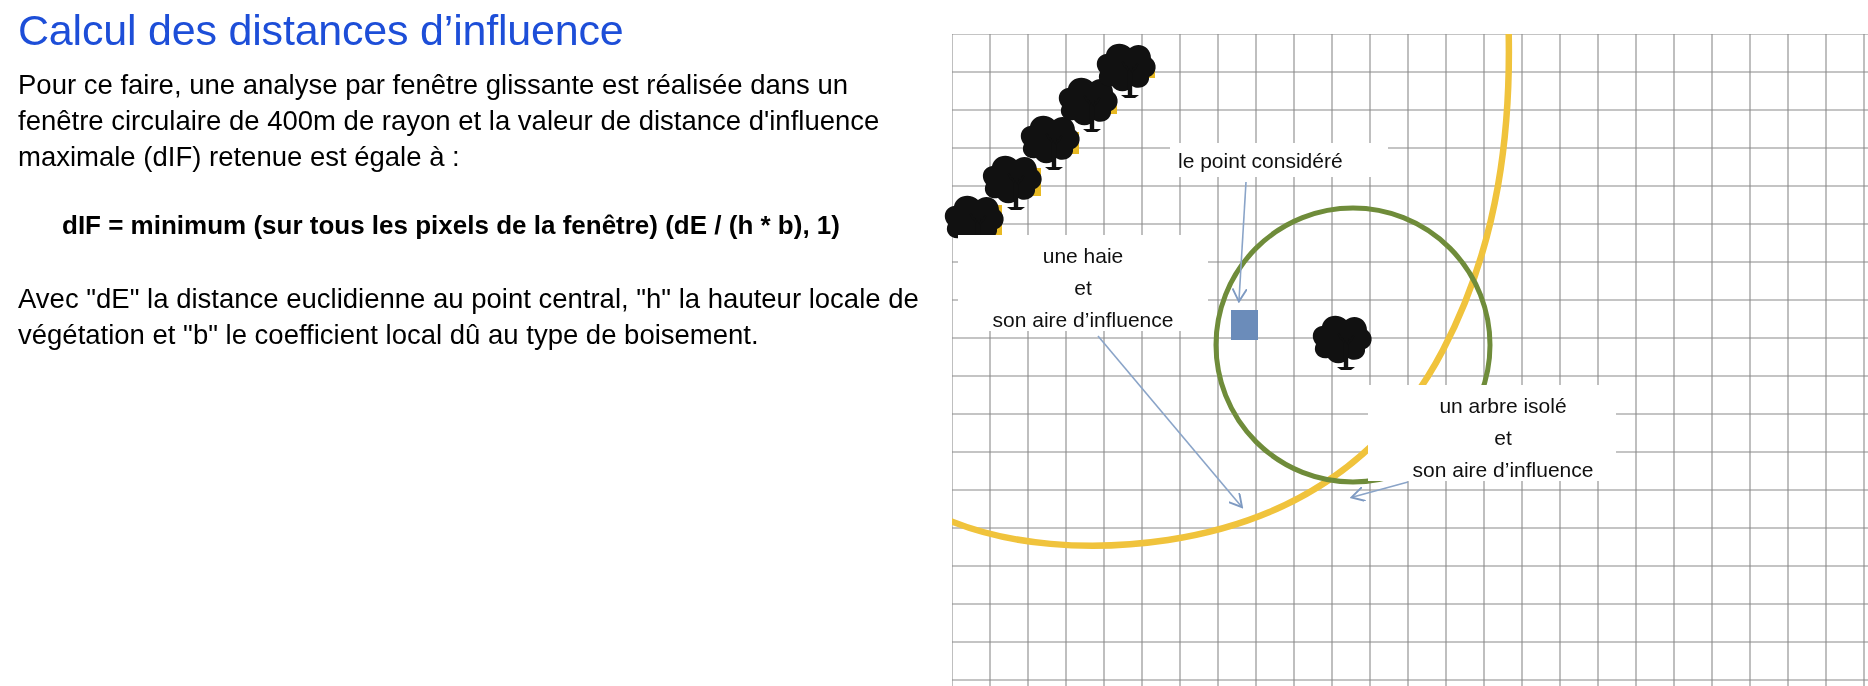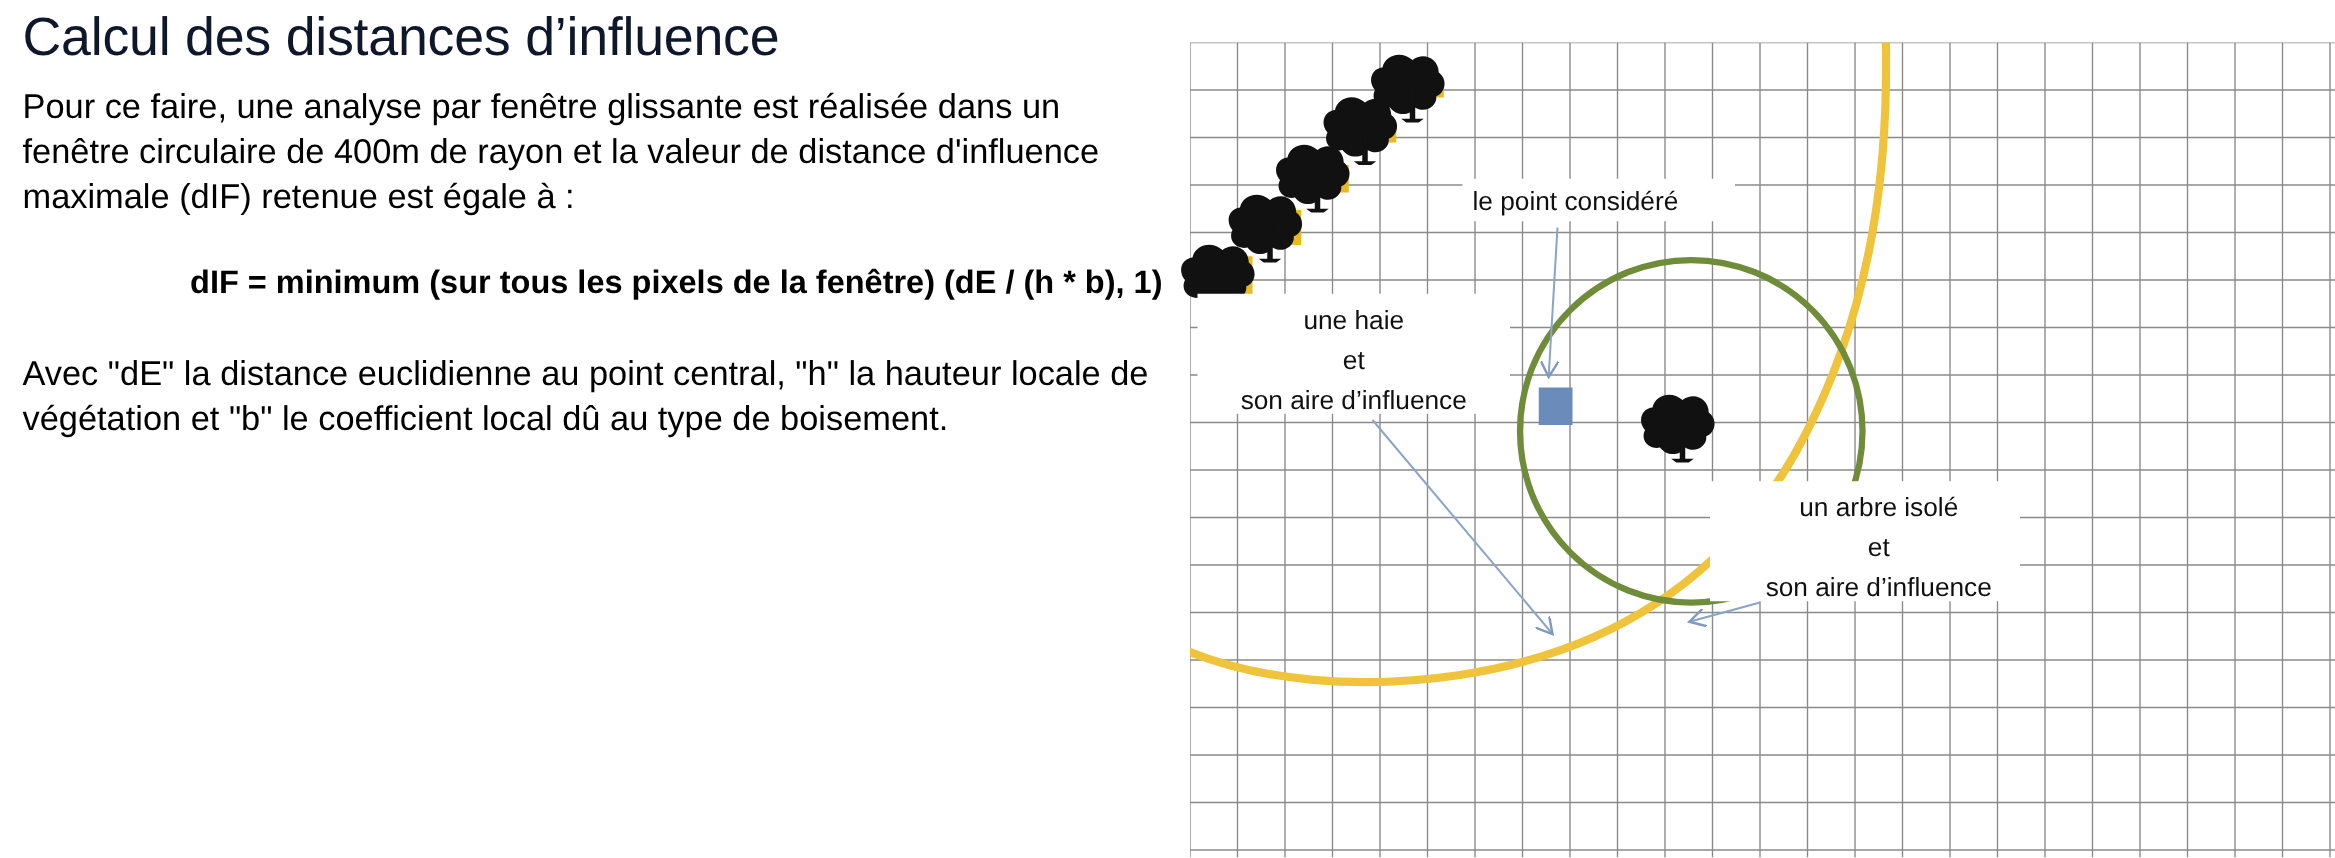--- a/index.html
+++ b/index.html
@@ -25,39 +25,38 @@
   #text-col {
     position: absolute;
     left: 18px;
     top: 8px;
     width: 912px;
   }
   #page-title {
     font-size: 43px;
     line-height: 1.05;
     font-weight: 400;
-    color: #0f172a;
+    color: #1d4ed8;
     letter-spacing: -0.2px;
     margin: 0 0 14px 0;
     white-space: nowrap;
   }
   .para {
     font-size: 27.5px;
     line-height: 1.30;
     color: #000000;
     margin: 0;
   }
   #para-intro { margin-top: 4px; }
   #formula-line {
     font-size: 26px;
     font-weight: bold;
     margin: 0;
     padding-left: 44px;
     white-space: nowrap;
-    text-align: right;
   }
   .vspace-1 { height: 36px; }
   .vspace-2 { height: 40px; }
 
   
   #diagram {
     position: absolute;
     left: 938px;
     top: 0px;
     width: 930px;

